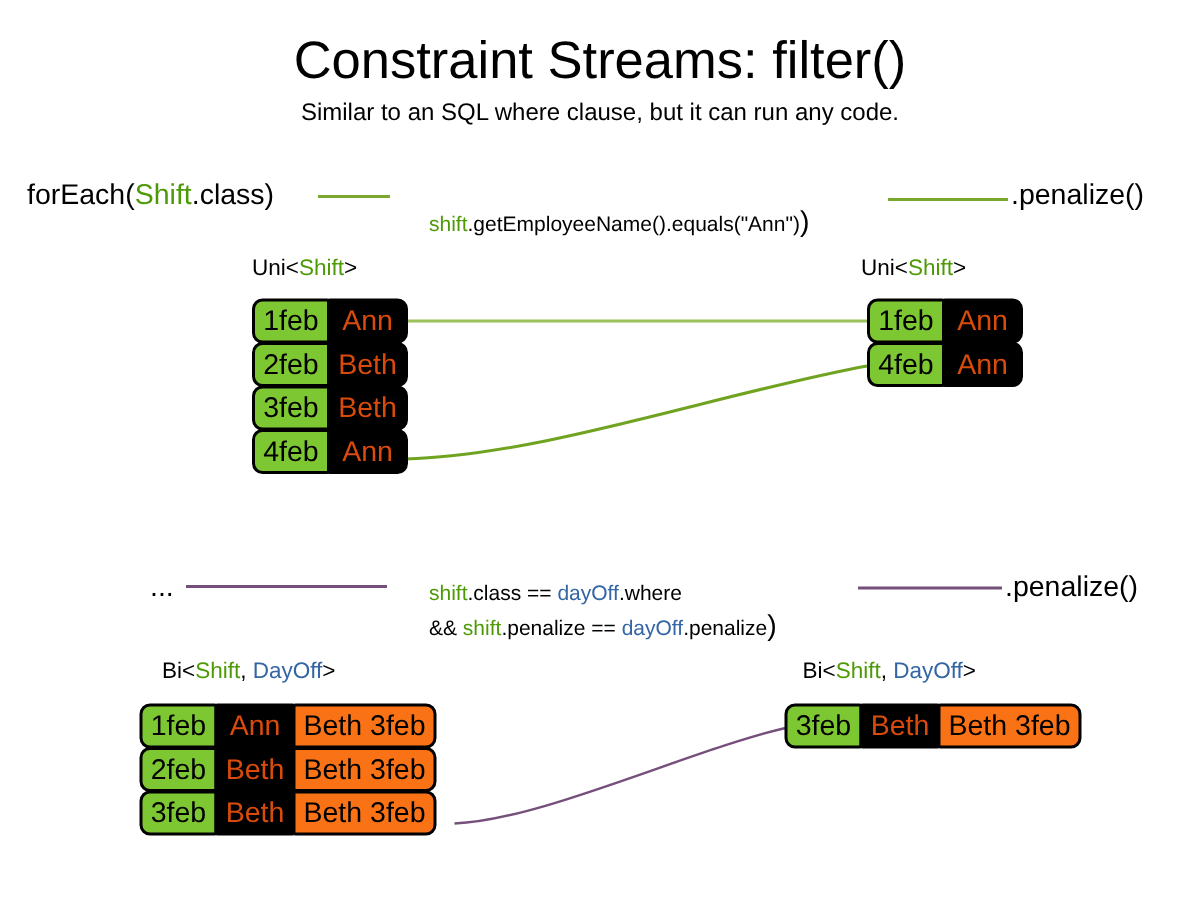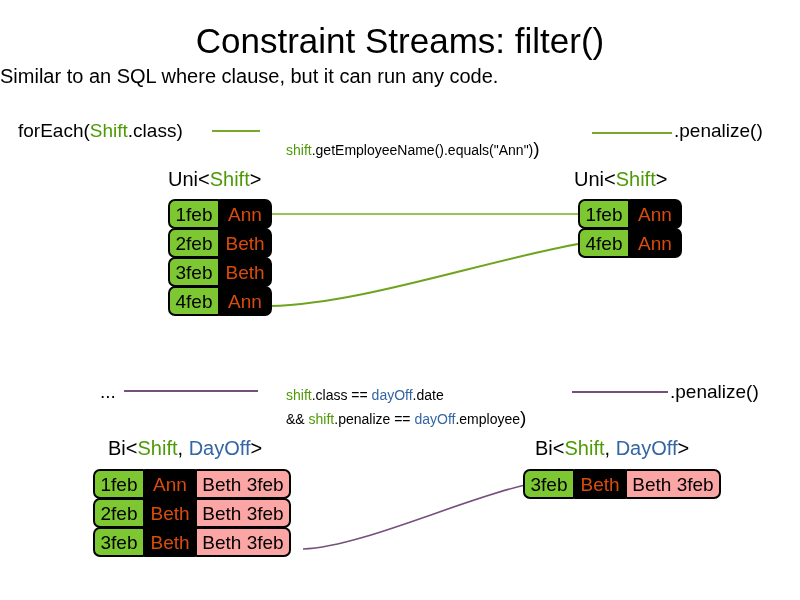--- a/index.html
+++ b/index.html
@@ -32,39 +32,40 @@
     width: 800px;
     text-align: center;
     font-size: 35px;
     line-height: 42px;
     white-space: nowrap;
   }
   .subtitle {
     position: absolute;
     left: 0; top: 67px;
     width: 800px;
-    font-size: 20px;
+    text-align: center;
+    font-size: 16px;
     line-height: 18px;
     white-space: nowrap;
   }
   .code-label {
     position: absolute;
     font-size: 19px;
     line-height: 22px;
     white-space: nowrap;
   }
   .code-small {
     font-size: 14px;
   }
   .g { color: #4e9a06; }
   .b { color: #3465a4; }
   .paren-big { font-size: 19px; }
   .group-header {
     position: absolute;
-    font-size: 20px;
+    font-size: 15px;
     line-height: 22px;
     white-space: nowrap;
     text-align: right;
   }
   .hdr-green { color: #4e9a06; }
   .hdr-blue { color: #3465a4; }
   .tuple-list {
     position: absolute;
   }
   .tuple-row {
@@ -91,21 +92,21 @@
   .cell-shift-name {
     background: #000000;
     border-radius: 2px 7px 7px 2px;
     color: #d94b0a;
     margin-left: -2px;
   }
   .cell-shift-name.tail-flat {
     border-radius: 2px;
   }
   .cell-dayoff {
-    background: #fca5a5;
+    background: #f97316;
     border-radius: 2px 7px 7px 2px;
     color: #000000;
     margin-left: -2px;
   }
   .w-date { width: 52px; }
   .w-name { width: 54px; }
   .w-dayoff { width: 96px; }
 </style>
 </head>
 <body>
@@ -166,23 +167,23 @@
     </div>
     <div class="tuple-row">
       <div class="cell cell-shift-date w-date">4feb</div>
       <div class="cell cell-shift-name w-name">Ann</div>
     </div>
   </div>
 
   <div class="code-label" style="left:100px; top:381px;">...</div>
 
 
-  <div class="code-label code-small" style="left:286px; top:384px;"><span class="g">shift</span><span>.class == </span><span class="b">dayOff</span><span>.date</span></div>
-
-  <div class="code-label code-small" style="left:286px; top:407px;"><span>&amp;&amp; </span><span class="g">shift</span><span>.penalize == </span><span class="b">dayOff</span><span>.employee</span><span class="paren-big">)</span></div>
+  <div class="code-label code-small" style="left:286px; top:384px;"><span class="g">shift</span><span>.class == </span><span class="b">dayOff</span><span>.where</span></div>
+
+  <div class="code-label code-small" style="left:286px; top:407px;"><span>&amp;&amp; </span><span class="g">shift</span><span>.penalize == </span><span class="b">dayOff</span><span>.penalize</span><span class="paren-big">)</span></div>
 
   <div class="code-label" style="left:670px; top:381px;">.penalize()</div>
 
   <div class="group-header" style="left:108px; top:437px;"><span>Bi&lt;</span><span class="hdr-green">Shift</span><span>, </span><span class="hdr-blue">DayOff</span><span>&gt;</span></div>
 
   <div class="tuple-list" style="left:93px; top:469px;">
     <div class="tuple-row">
       <div class="cell cell-shift-date w-date">1feb</div>
       <div class="cell cell-shift-name w-name tail-flat">Ann</div>
       <div class="cell cell-dayoff w-dayoff">Beth 3feb</div>

